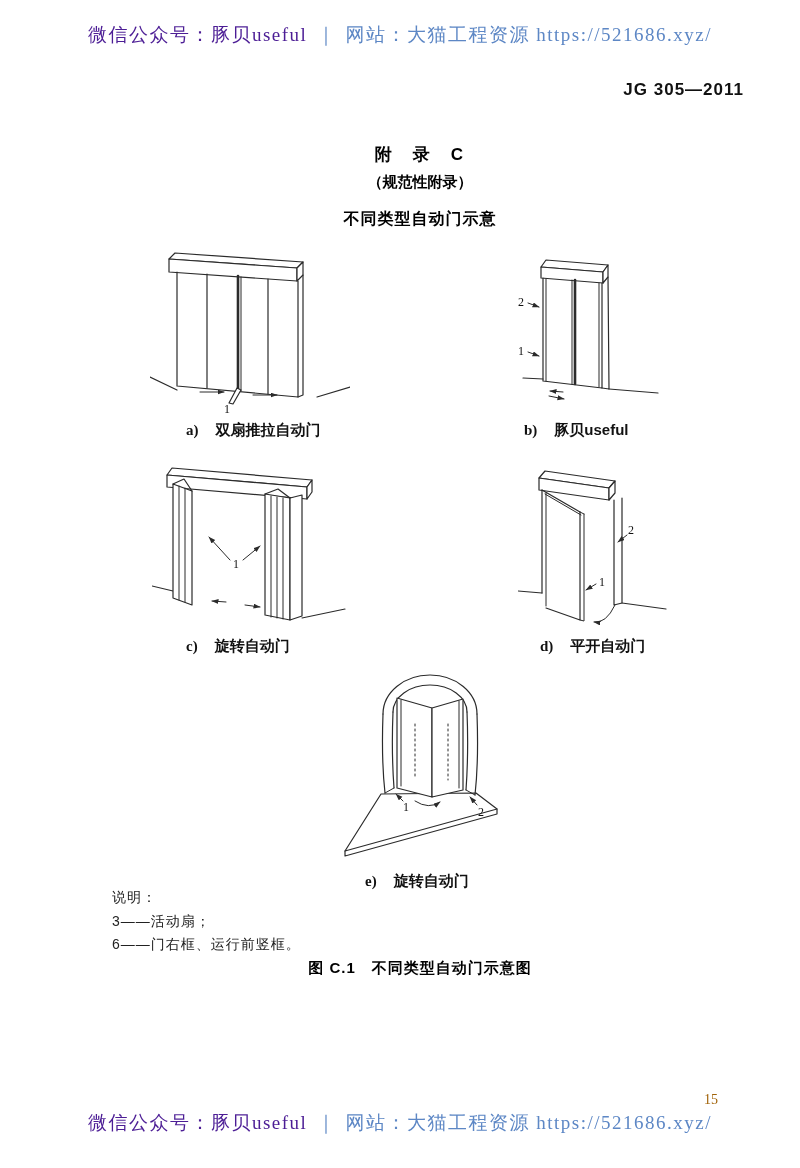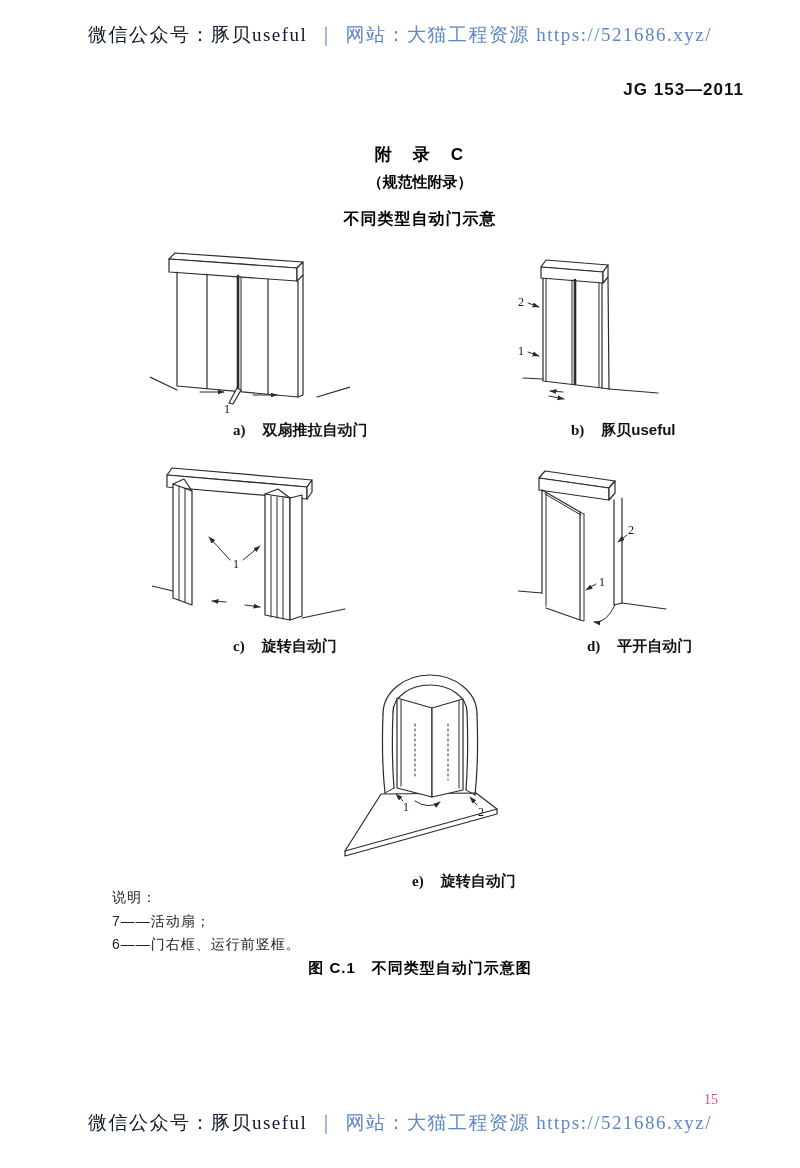--- a/index.html
+++ b/index.html
@@ -8,55 +8,55 @@
     font-family:"Liberation Sans","DejaVu Sans",sans-serif;color:#1d1d1d;
     overflow:hidden;
   }
   .abs{position:absolute;}
   
   .watermark{
     left:0;right:0;text-align:center;
     font-family:"Liberation Serif","DejaVu Serif",serif;
     font-size:19px;letter-spacing:1.5px;white-space:nowrap;
   }
-  .wm-pink{color:#0f172a;}
+  .wm-pink{color:#4c1d95;}
   .wm-blue{color:#5d87c5;}
   .wm-sep{color:#5d87c5;margin:0 9px;}
   
   .doc-code{top:80px;right:56px;font-weight:bold;font-size:17px;letter-spacing:1px;color:#111;}
   
   .center-wrap{left:40px;right:0;text-align:center;color:#000000;}
   .t1{top:143px;font-size:17px;font-weight:bold;letter-spacing:2px;}
   .t2{top:173px;font-size:15px;font-weight:bold;}
   .t3{top:199px;font-size:16px;font-weight:bold;letter-spacing:1px;margin-top:10px;}
   .fig-caption{top:959px;font-size:15px;font-weight:bold;letter-spacing:1px;}
   
-  .subcap{font-size:15px;font-weight:bold;color:#111;white-space:nowrap;margin-left:47px;}
+  .subcap{font-size:15px;font-weight:bold;color:#111;white-space:nowrap;}
   .subcap .lab{margin-right:17px;font-family:"Liberation Serif","DejaVu Serif",serif;font-weight:bold;}
   
   .legend{left:112px;color:#222;font-size:14px;letter-spacing:1px;}
   
-  .pageno{top:1092px;left:704px;font-size:14px;color:#ec4899;font-family:"Liberation Serif","DejaVu Serif",serif;}
+  .pageno{top:1092px;left:704px;font-size:14px;color:#a16207;font-family:"Liberation Serif","DejaVu Serif",serif;}
   
   svg{display:block;}
   svg path,svg line,svg polyline{fill:none;stroke:#2b2b2b;stroke-width:1.2;stroke-linecap:round;stroke-linejoin:round;}
   svg .fillw{fill:#ffffff;}
   svg .thick{stroke-width:2.6;}
   svg .thin{stroke-width:1;}
   svg .dash{stroke-dasharray:2,3;stroke-width:1;}
   svg text{fill:#111;font-family:"Liberation Serif","DejaVu Serif",serif;font-size:12px;stroke:none;}
 </style>
 </head>
 <body>
 
 <div class="abs watermark" style="top:22px;">
   <span class="wm-pink">微信公众号：豚贝useful</span><span class="wm-sep">｜</span><span class="wm-blue">网站：大猫工程资源 https://521686.xyz/</span>
 </div>
 
-<div class="abs doc-code">JG 153—2011</div>
+<div class="abs doc-code">JG 305—2011</div>
 
 <div class="abs center-wrap t1">附　录　C</div>
 <div class="abs center-wrap t2">（规范性附录）</div>
 <div class="abs center-wrap t3">不同类型自动门示意</div>
 
 <svg class="abs" style="left:150px;top:240px;" width="200" height="175" viewBox="0 0 200 175">
   <defs>
     <marker id="ar-a" markerWidth="8" markerHeight="6" refX="6.5" refY="2.5" orient="auto">
       <path d="M0,0 L7,2.5 L0,5 Z" style="fill:#2b2b2b;stroke:none"></path>
     </marker>
@@ -227,21 +227,21 @@
   <path class="thin" d="M82,135 Q96,144 107,136" marker-end="url(#ar-e)"></path>
 
   <text x="148" y="150" text-anchor="middle">2</text>
   <path class="thin" d="M144,139 L137,131" marker-end="url(#ar-e)"></path>
 </svg>
 <div class="abs subcap" style="left:365px;top:872px;">
   <span class="lab">e)</span><span>旋转自动门</span>
 </div>
 
 <div class="abs legend" style="top:889px;">说明：</div>
-<div class="abs legend" style="top:913px;">7——活动扇；</div>
+<div class="abs legend" style="top:913px;">3——活动扇；</div>
 <div class="abs legend" style="top:936px;">6——门右框、运行前竖框。</div>
 
 <div class="abs center-wrap fig-caption">图 C.1　不同类型自动门示意图</div>
 
 <div class="abs pageno">15</div>
 
 <div class="abs watermark" style="top:1110px;">
   <span class="wm-pink">微信公众号：豚贝useful</span><span class="wm-sep">｜</span><span class="wm-blue">网站：大猫工程资源 https://521686.xyz/</span>
 </div>
 

